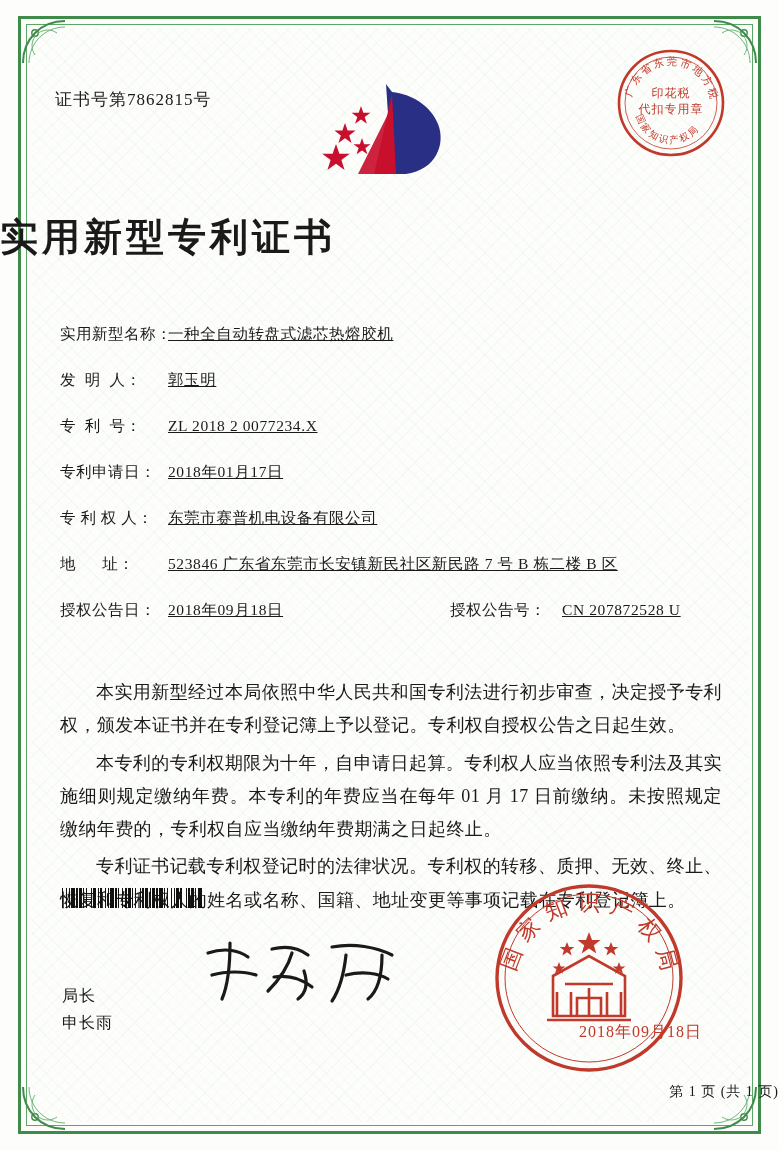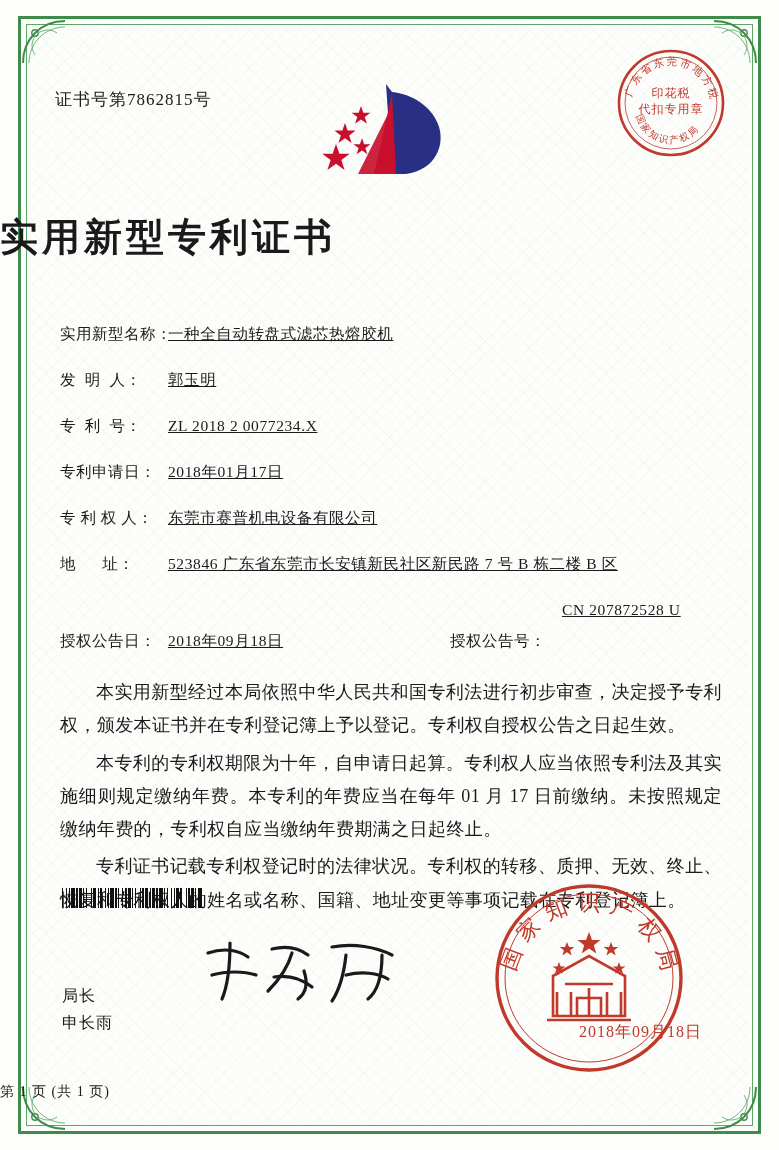--- a/index.html
+++ b/index.html
@@ -119,21 +119,21 @@
   }
   .frow-split {
     display: flex;
     align-items: flex-end;
     margin-bottom: 20px;
     line-height: 1.55;
   }
   .fhalf { display: flex; }
   .fhalf.left { width: 390px; }
   .fhalf .flabel { width: 108px; flex: 0 0 108px; }
-  .fhalf.right .flabel { width: 112px; flex: 0 0 112px; margin-top: 31px; }
+  .fhalf.right .flabel { width: 112px; flex: 0 0 112px; }
 
   
   .paras {
     position: absolute;
     left: 60px;
     top: 676px;
     width: 662px;
     font-size: 18px;
     line-height: 1.85;
     text-align: justify;
@@ -196,21 +196,21 @@
     letter-spacing: 1px;
     white-space: nowrap;
   }
 
   
   .footer {
     position: absolute;
     left: 0;
     top: 1083px;
     width: 779px;
-    text-align: left;
+    text-align: right;
     font-size: 14px;
     letter-spacing: 1px;
   }
 </style>
 </head>
 <body>
 
 <div class="page">
 
   <div class="border-outer"></div>

